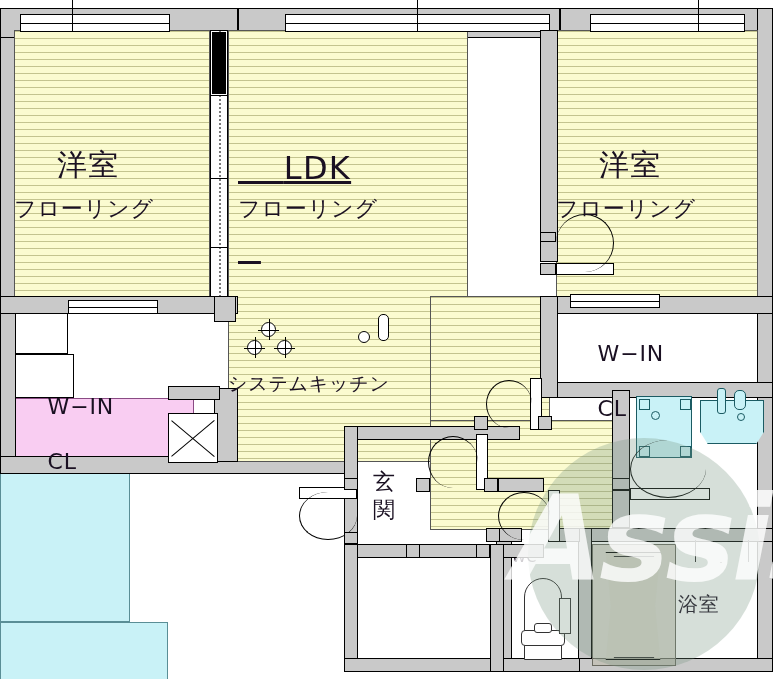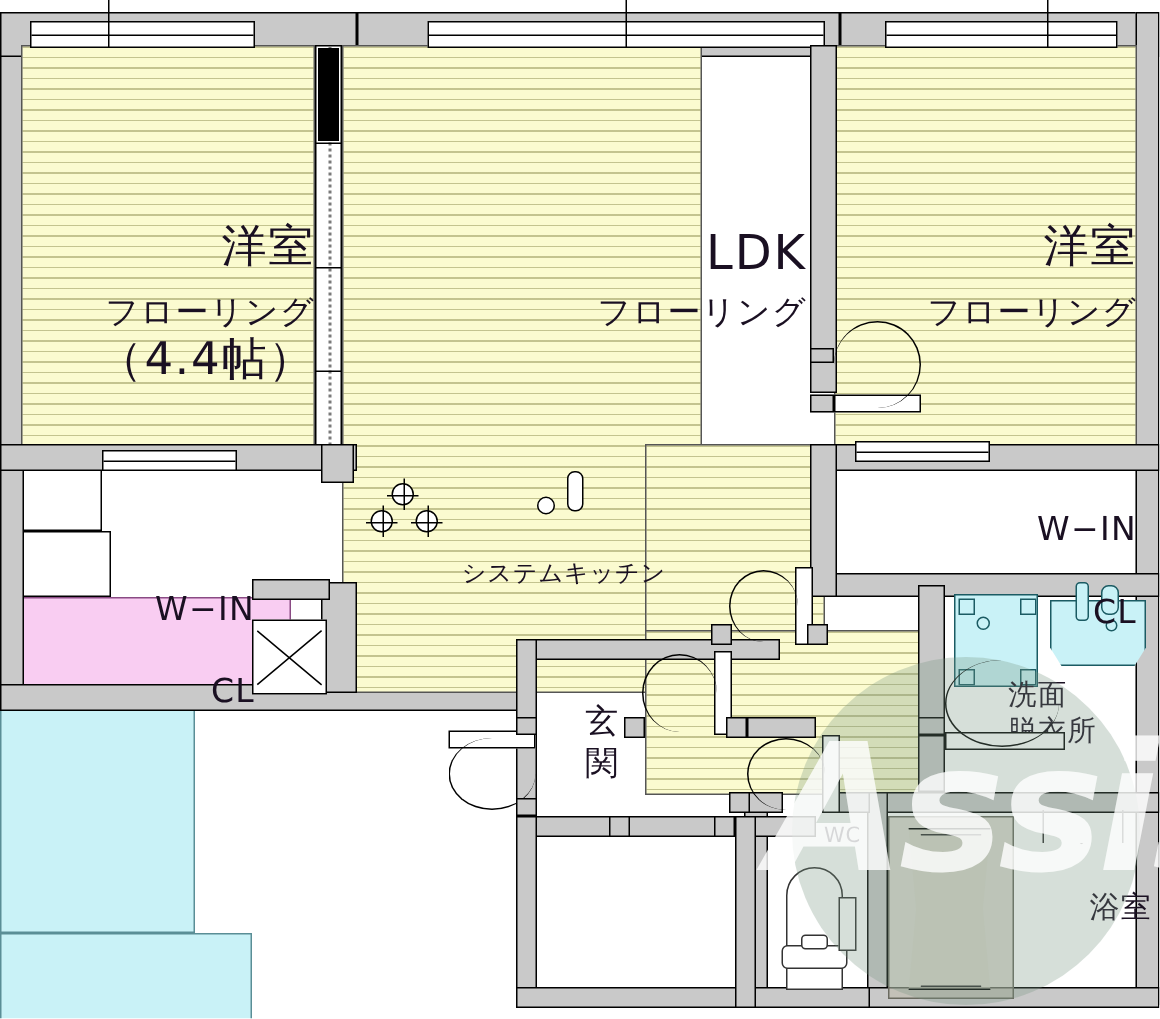--- a/index.html
+++ b/index.html
@@ -17,21 +17,21 @@
     background-color:#fbfbd0;
     background-image:repeating-linear-gradient(to bottom,
       rgba(150,150,90,.55) 0px, rgba(150,150,90,.55) 1px,
       rgba(0,0,0,0) 1px, rgba(0,0,0,0) 7px);
   }
   .pink{background:#f9cdf2;border:1px solid #8a4b84;}
   .cyan{background:#c9f2f7;border:1px solid #5a8e96;}
   .cyan-n{background:#c9f2f7;}
   .white{background:#ffffff;border:1px solid #000;}
   .lbl{
-    position:absolute;color:#1a1022;text-align:right;
+    position:absolute;color:#1a1022;text-align:left;
     white-space:pre;line-height:1.25;letter-spacing:.04em;
     pointer-events:none;
   }
   .lbl.jp{font-family:"DejaVu Sans",sans-serif;}
   
   .win{position:absolute;background:#ffffff;border:1px solid #000;box-sizing:border-box;}
   .win::after{content:"";position:absolute;left:0;right:0;top:50%;height:1px;background:#000;}
   
   .leaf{position:absolute;background:#fff;border:1px solid #000;box-sizing:border-box;}
   
@@ -118,21 +118,21 @@
 
   <div class="white" style="left:239px;top:317px;width:66px;height:44px;"></div>
   <div class="burner" style="left:261px;top:322px;width:15px;height:15px;"></div>
   <div class="burner" style="left:247px;top:340px;width:15px;height:15px;"></div>
   <div class="burner" style="left:277px;top:340px;width:15px;height:15px;"></div>
 
   <div class="white" style="left:348px;top:320px;width:72px;height:42px;"></div>
   <div style="position:absolute;left:378px;top:314px;width:9px;height:25px;border:1px solid #000;border-radius:5px;background:#fff;"></div>
   <div style="position:absolute;left:358px;top:331px;width:10px;height:10px;border:1px solid #000;border-radius:50%;background:#fff;"></div>
 
-  <div class="lbl jp" style="left:228px;top:372px;width:216px;font-size:16px;">システムキッチン</div>
+  <div class="lbl jp" style="left:228px;top:372px;width:216px;font-size:19px;">システムキッチン</div>
 
   <div class="xbox" style="left:168px;top:413px;width:50px;height:50px;"></div>
 
   <div class="wall" style="left:540px;top:296px;width:233px;height:18px;"></div>
   <div class="pink" style="left:566px;top:312px;width:192px;height:72px;"></div>
   <div class="win" style="left:570px;top:294px;width:90px;height:14px;"></div>
   <div class="wall" style="left:556px;top:382px;width:217px;height:16px;"></div>
   <div class="wall" style="left:540px;top:296px;width:18px;height:102px;"></div>
 
   <div class="cyan-n" style="left:628px;top:390px;width:130px;height:150px;border:1px solid #5a8e96;box-sizing:border-box;"></div>
@@ -142,21 +142,20 @@
   <div style="position:absolute;left:639px;top:399px;width:9px;height:9px;border:1px solid #1b5b63;background:#c9f2f7;"></div>
   <div style="position:absolute;left:680px;top:399px;width:9px;height:9px;border:1px solid #1b5b63;background:#c9f2f7;"></div>
   <div style="position:absolute;left:639px;top:446px;width:9px;height:9px;border:1px solid #1b5b63;background:#c9f2f7;"></div>
   <div style="position:absolute;left:680px;top:446px;width:9px;height:9px;border:1px solid #1b5b63;background:#c9f2f7;"></div>
   <div style="position:absolute;left:651px;top:411px;width:7px;height:7px;border:1px solid #1b5b63;border-radius:50%;"></div>
 
   <div style="position:absolute;left:700px;top:400px;width:64px;height:44px;border:1px solid #1b5b63;background:#c9f2f7;box-sizing:border-box;clip-path:polygon(0 0,100% 0,100% 72%,88% 100%,12% 100%,0 72%);"></div>
   <div style="position:absolute;left:717px;top:388px;width:7px;height:24px;border:1px solid #1b5b63;background:#c9f2f7;border-radius:3px;"></div>
   <div style="position:absolute;left:734px;top:390px;width:10px;height:18px;border:1px solid #1b5b63;background:#c9f2f7;border-radius:5px;"></div>
   <div style="position:absolute;left:737px;top:413px;width:6px;height:6px;border:1px solid #1b5b63;border-radius:50%;"></div>
-  <div class="lbl jp" style="left:672px;top:452px;width:96px;font-size:19px;text-align:left;"><span>洗面</span><br><span>脱衣所</span></div>
 
   <div class="leaf" style="left:630px;top:488px;width:80px;height:12px;"></div>
   <div class="arc bl" style="left:630px;top:440px;width:76px;height:58px;"></div>
   <div class="wall" style="left:612px;top:478px;width:18px;height:12px;"></div>
   <div class="wall" style="left:612px;top:524px;width:18px;height:12px;"></div>
 
   <div class="cyan-n" style="left:590px;top:540px;width:168px;height:130px;border:1px solid #5a8e96;box-sizing:border-box;"></div>
   <div class="wall" style="left:578px;top:528px;width:195px;height:14px;"></div>
   <div class="wall" style="left:578px;top:528px;width:14px;height:142px;"></div>
   <div class="wall" style="left:578px;top:658px;width:195px;height:14px;"></div>
@@ -208,25 +207,24 @@
   <div class="wall" style="left:344px;top:658px;width:160px;height:14px;"></div>
   <div class="wall" style="left:490px;top:544px;width:14px;height:128px;"></div>
 
   <div class="wall" style="left:406px;top:544px;width:14px;height:14px;"></div>
   <div class="wall" style="left:476px;top:544px;width:14px;height:14px;"></div>
 
   <div class="wall" style="left:612px;top:490px;width:18px;height:38px;"></div>
 
   <div class="lbl jp" style="left:14px;top:108px;width:196px;font-size:30px;">
     <span>洋室</span><br>
-    <span>（4.4帖）</span>
   </div>
   <div class="lbl jp" style="left:14px;top:195px;width:196px;font-size:22px;">フローリング</div>
 
-  <div class="lbl" style="left:238px;top:108px;width:300px;font-size:32px;">
+  <div class="lbl" style="left:238px;top:108px;width:300px;font-size:32px;text-decoration:underline;">
     <span>LDK</span><br>
   </div>
   <div class="lbl jp" style="left:238px;top:195px;width:300px;font-size:22px;">フローリング</div>
 
   <div class="lbl jp" style="left:556px;top:108px;width:202px;font-size:30px;">
     <span>洋室</span><br>
   </div>
   <div class="lbl jp" style="left:556px;top:195px;width:202px;font-size:22px;">フローリング</div>
 
   <div class="lbl" style="left:16px;top:365px;width:154px;font-size:22px;">

